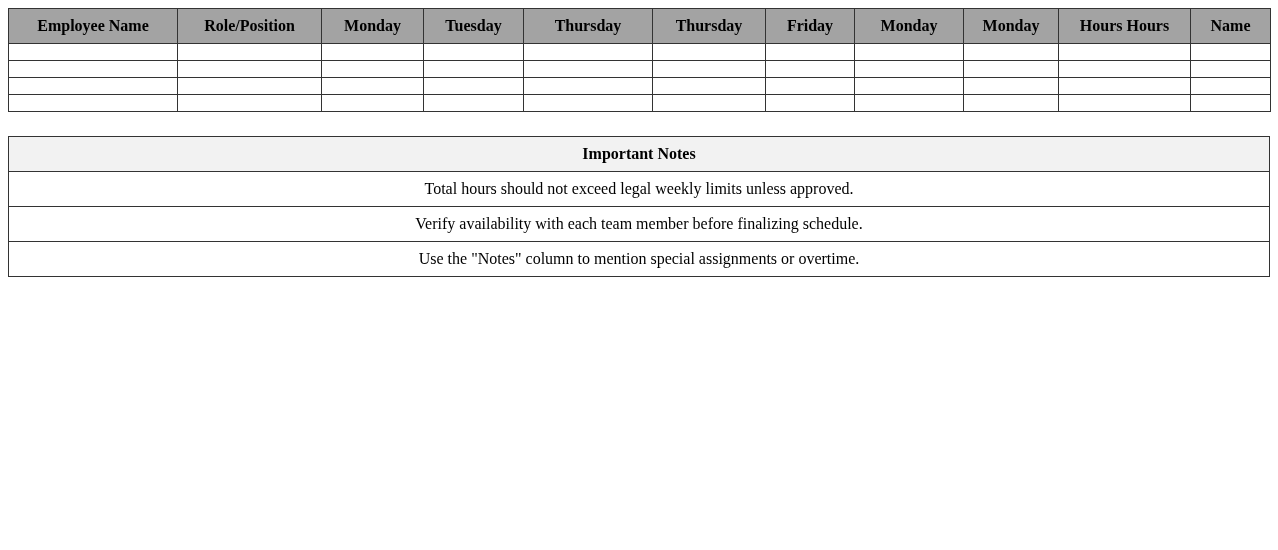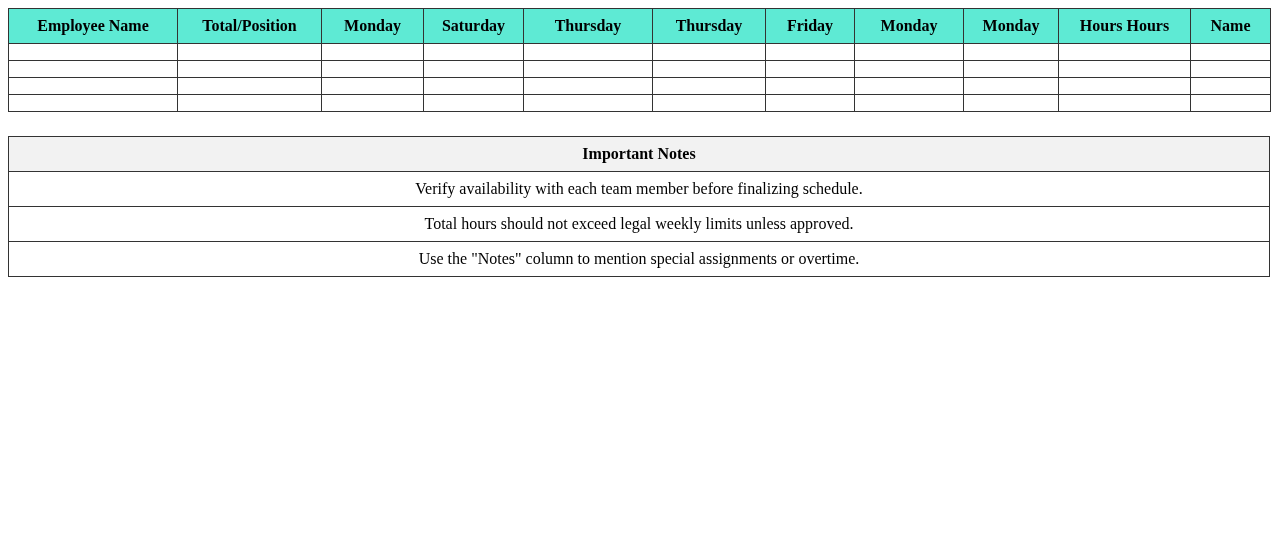--- a/index.html
+++ b/index.html
@@ -1,20 +1,20 @@
 <!DOCTYPE html>
 <html><head>
   <meta charset="utf-8">
   <style>
     html, body { margin: 0; padding: 0; background: #ffffff; }
     body { width: 1278px; height: 550px; position: relative; font-family: "Liberation Serif", "DejaVu Serif", serif; color: #000; }
     table { border-collapse: collapse; position: absolute; left: 8px; }
     td, th { border: 1px solid #333333; padding: 0; }
     #schedule { top: 8px; width: 1262px; table-layout: fixed; }
-    #schedule th { background: #5eead4; height: 34px; font-size: 16px; font-weight: bold; text-align: center; }
+    #schedule th { background: #a3a3a3; height: 34px; font-size: 16px; font-weight: bold; text-align: center; }
     #schedule td { height: 16px; }
     #notes { top: 136px; width: 1262px; }
     #notes th { background: #f2f2f2; height: 34px; font-size: 16px; font-weight: bold; text-align: center; }
     #notes td { height: 34px; font-size: 16px; text-align: center; }
   </style>
 </head>
 <body>
 
 <table id="schedule">
   <colgroup>
@@ -26,23 +26,23 @@
       <col style="width:113px">
       <col style="width:89px">
       <col style="width:109px">
       <col style="width:95px">
       <col style="width:132px">
       <col style="width:80px">
   </colgroup>
   <thead>
     <tr>
       <th>Employee Name</th>
-      <th>Total/Position</th>
+      <th>Role/Position</th>
       <th>Monday</th>
-      <th>Saturday</th>
+      <th>Tuesday</th>
       <th>Thursday</th>
       <th>Thursday</th>
       <th>Friday</th>
       <th>Monday</th>
       <th>Monday</th>
       <th>Hours Hours</th>
       <th>Name</th>
     </tr>
   </thead>
   <tbody id="schedule-body">
@@ -102,22 +102,22 @@
 </table>
 
 <table id="notes">
   <thead>
     <tr>
       <th>Important Notes</th>
     </tr>
   </thead>
   <tbody>
     <tr>
-        <td>Verify availability with each team member before finalizing schedule.</td>
+        <td>Total hours should not exceed legal weekly limits unless approved.</td>
       </tr>
     <tr>
-        <td>Total hours should not exceed legal weekly limits unless approved.</td>
+        <td>Verify availability with each team member before finalizing schedule.</td>
       </tr>
     <tr>
         <td>Use the "Notes" column to mention special assignments or overtime.</td>
       </tr>
   </tbody>
 </table>
 
 </body></html>

